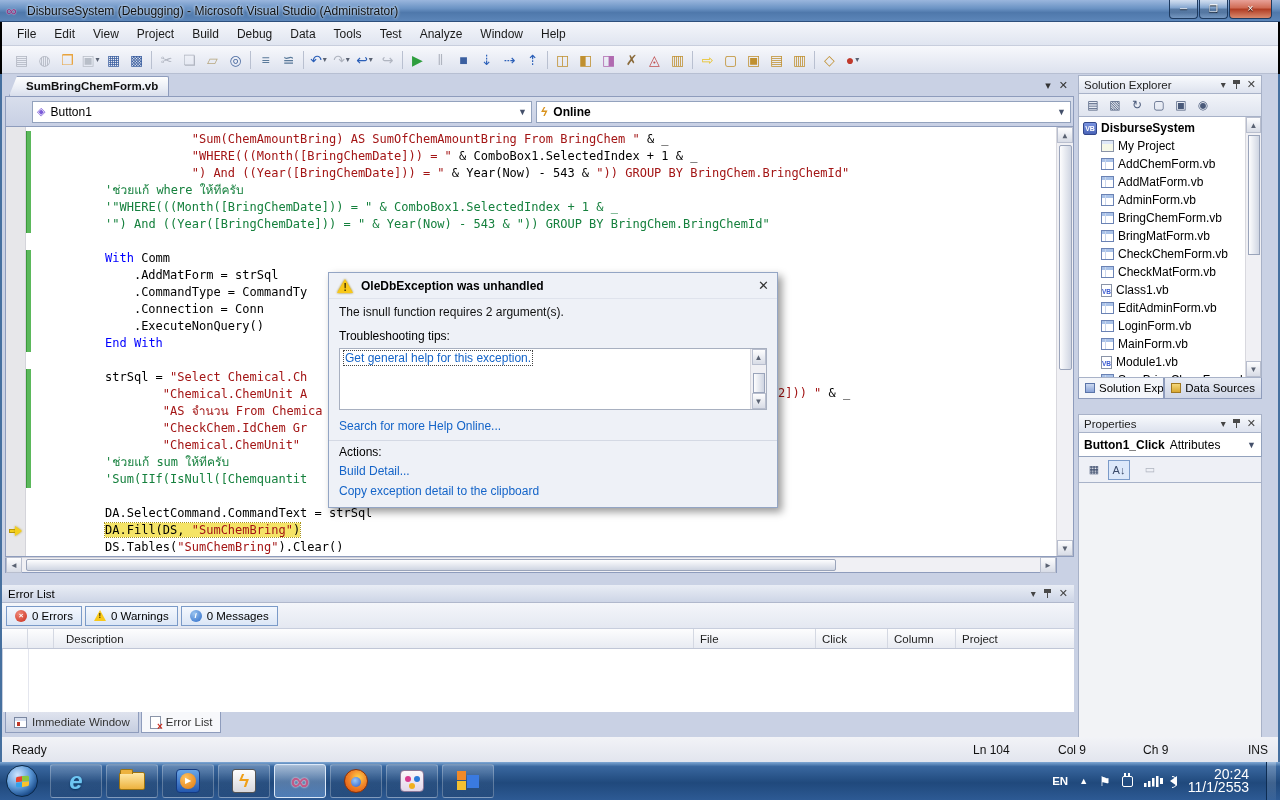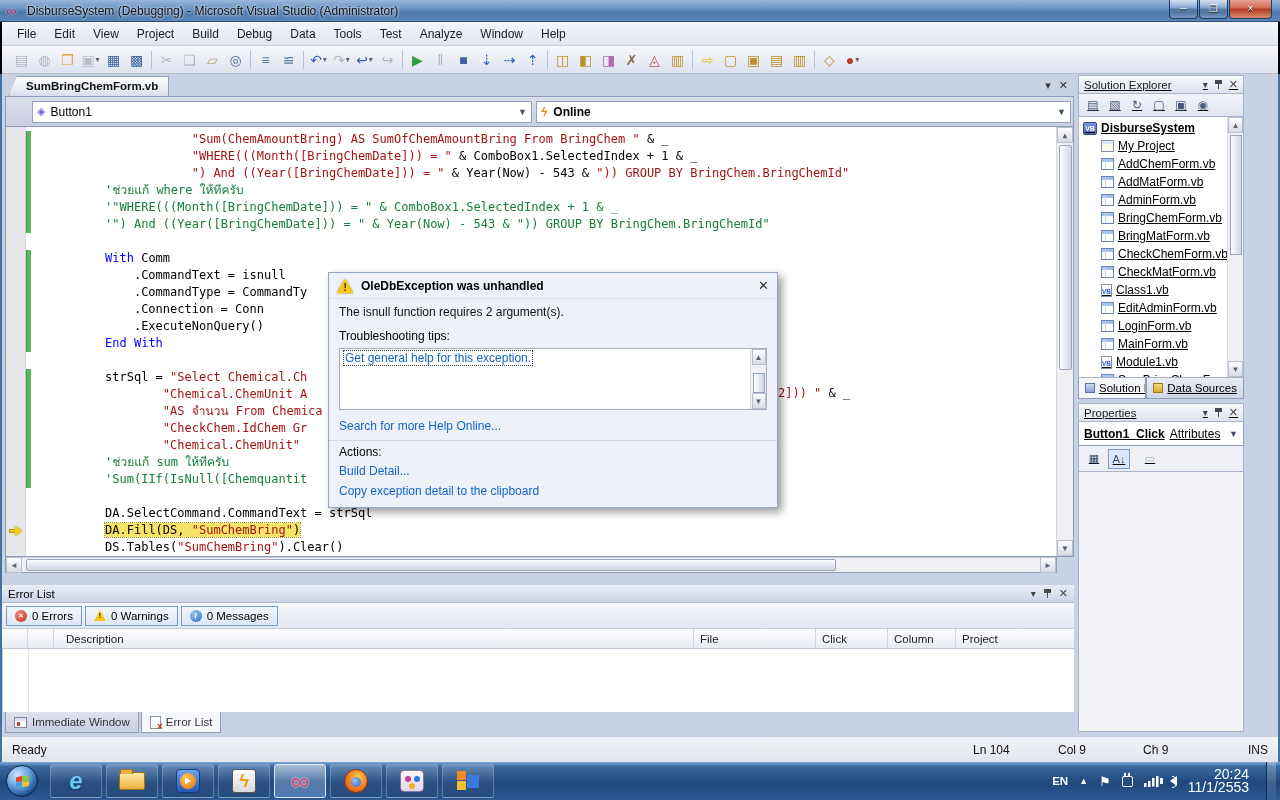--- a/index.html
+++ b/index.html
@@ -93,21 +93,21 @@
   .tips-box { margin:3px 10px 6px 10px; height:62px; background:#fff; border:1px solid #a8b0c0; display:flex;}
   .tips-content { flex:1; padding:2px 4px; }
   .tip-link { display:inline-block; color:#1464c8; outline:1px dotted #444; padding:0 1px;}
   .tips-scroll { width:16px; background:#f0f0f4; border-left:1px solid #d8d8de; display:flex; flex-direction:column; align-items:center;}
   .t-thumb { width:12px; height:20px; margin-top:8px; background:linear-gradient(90deg,#fdfdfe,#cfd5e2); border:1px solid #9aa4ba;}
   .t-fill { flex:1; }
   .exc-link { color:#1464c8; padding:3px 10px; }
   .exc-sep { height:1px; background:#d4d9e4; margin:4px 0 2px 0; }
 
   
-  .right-col { position:absolute; left:1076px; top:1px; width:166px; height:658px;text-decoration:underline; }
+  .right-col { position:absolute; left:1076px; top:1px; width:184px; height:658px; }
   .panel-hdr { height:19px; background:linear-gradient(180deg,#f8fafd,#dde2ee); border:1px solid #a8b2c8;
     display:flex; align-items:center; padding:0 5px; font-size:11.5px; color:#222;}
   .panel-hdr .hctrl { margin-left:auto; display:flex; gap:7px; align-items:center; color:#444; font-size:10px;}
   .pin-ico { position:relative; width:7px; height:9px; display:inline-block;}
   .pin-ico::before { content:""; position:absolute; left:0; top:0; width:7px; height:4px; background:#4a4a4a; }
   .pin-ico::after { content:""; position:absolute; left:3px; top:4px; width:1.5px; height:5px; background:#4a4a4a; }
   .se-toolbar { height:23px; background:linear-gradient(180deg,#f2f4f9,#dfe4ef); border:1px solid #a8b2c8; border-top:none;
     display:flex; align-items:center; gap:2px; padding:0 4px;}
   .se-tb-btn { width:20px; height:19px; display:flex; align-items:center; justify-content:center; font-size:12px;}
   .se-tree { height:261px; background:#fff; border:1px solid #a8b2c8; border-top:none; overflow:hidden; position:relative; padding-top:2px;}
@@ -121,21 +121,21 @@
   .ico-myproj { width:13px; height:12px; border:1px solid #8a94a8; background:linear-gradient(180deg,#dfe8f8 0 3px,#f6f8e8 3px); flex:0 0 13px;}
   .se-vscroll { position:absolute; right:0; top:0; bottom:0; width:16px; background:#f0f0f4; border-left:1px solid #d8d8de; display:flex; flex-direction:column; align-items:center;}
   .se-thumb { width:12px; height:120px; margin-top:2px; background:linear-gradient(90deg,#fdfdfe,#cfd5e2); border:1px solid #9aa4ba;}
   .se-tabs { height:21px; display:flex; background:#c9d1e4; }
   .se-tab { display:flex; align-items:center; gap:4px; padding:0 6px; font-size:11.5px; border:1px solid #8e9cbc; border-top:none; background:linear-gradient(180deg,#e8ecf4,#cfd6e6); white-space:nowrap; overflow:hidden;}
   .se-tab.active { background:#f4f6fa; font-weight:normal; }
   .mini-sq { width:10px; height:10px; flex:0 0 10px; }
   .sq-se { background:linear-gradient(180deg,#cad8f0,#8aa4d8); border:1px solid #5a74a8; }
   .sq-ds { background:linear-gradient(180deg,#f4d77a,#d8a830); border:1px solid #a07820; }
 
-  .props-panel { margin-top:4px; }
+  .props-panel { margin-top:15px; }
   .props-combo { height:24px; background:#fff; border:1px solid #93a2bd; border-top:none; display:flex; align-items:center; padding:0 5px; position:relative;}
   .props-combo .dd { position:absolute; right:5px; color:#44506a; font-size:9px;}
   .props-toolbar { height:26px; background:#eef0f6; border:1px solid #a8b2c8; border-top:none; display:flex; align-items:center; gap:3px; padding:0 4px;}
   .pt-btn { width:22px; height:20px; display:flex; align-items:center; justify-content:center; font-size:11px; color:#3a4a6a;}
   .pt-btn.pressed { background:#dce8fa; border:1px solid #7a9ac8; }
   .pt-btn.dis { color:#b0b5c0; }
   .props-body { height:260px; background:#f2f3f6; border:1px solid #a8b2c8; border-top:none; }
 
   
   .errorlist { position:absolute; left:0; top:511px; width:1072px; height:127px; }
@@ -450,21 +450,21 @@
           </div>
         <div class="code-col" id="code-col">
             <div class="code-line"><span>                     </span><span class="cs-s">"Sum(ChemAmountBring) AS SumOfChemAmountBring From BringChem " </span><span class="cs-p">&amp; _</span></div>
             <div class="code-line"><span>                     </span><span class="cs-s">"WHERE(((Month([BringChemDate])) = " </span><span class="cs-p">&amp; ComboBox1.SelectedIndex + 1 &amp; _</span></div>
             <div class="code-line"><span>                     </span><span class="cs-s">") And ((Year([BringChemDate])) = " </span><span class="cs-p">&amp; Year(Now) - 543 &amp; </span><span class="cs-s">")) GROUP BY BringChem.BringChemId"</span></div>
             <div class="code-line"><span>         </span><span class="cs-c">'ช่วยแก้ where ให้ทีครับ</span></div>
             <div class="code-line"><span>         </span><span class="cs-c">'"WHERE(((Month([BringChemDate])) = " &amp; ComboBox1.SelectedIndex + 1 &amp; _</span></div>
             <div class="code-line"><span>         </span><span class="cs-c">'") And ((Year([BringChemDate])) = " &amp; Year(Now) - 543 &amp; ")) GROUP BY BringChem.BringChemId"</span></div>
             <div class="code-line"><span></span></div>
             <div class="code-line"><span>         </span><span class="cs-k">With</span><span class="cs-p"> Comm</span></div>
-            <div class="code-line"><span>             </span><span class="cs-p">.CommandText = isnull</span></div>
+            <div class="code-line"><span>             </span><span class="cs-p">.AddMatForm = strSql</span></div>
             <div class="code-line"><span>             </span><span class="cs-p">.CommandType = CommandTy</span></div>
             <div class="code-line"><span>             </span><span class="cs-p">.Connection = Conn</span></div>
             <div class="code-line"><span>             </span><span class="cs-p">.ExecuteNonQuery()</span></div>
             <div class="code-line"><span>         </span><span class="cs-k">End With</span></div>
             <div class="code-line"><span></span></div>
             <div class="code-line"><span>         </span><span class="cs-p">strSql = </span><span class="cs-s">"Select Chemical.Ch</span></div>
             <div class="code-line"><span>                 </span><span class="cs-s">"Chemical.ChemUnit A</span></div>
             <div class="code-line"><span>                 </span><span class="cs-s">"AS จำนวน From Chemica</span></div>
             <div class="code-line"><span>                 </span><span class="cs-s">"CheckChem.IdChem Gr</span></div>
             <div class="code-line"><span>                 </span><span class="cs-s">"Chemical.ChemUnit"</span></div>

